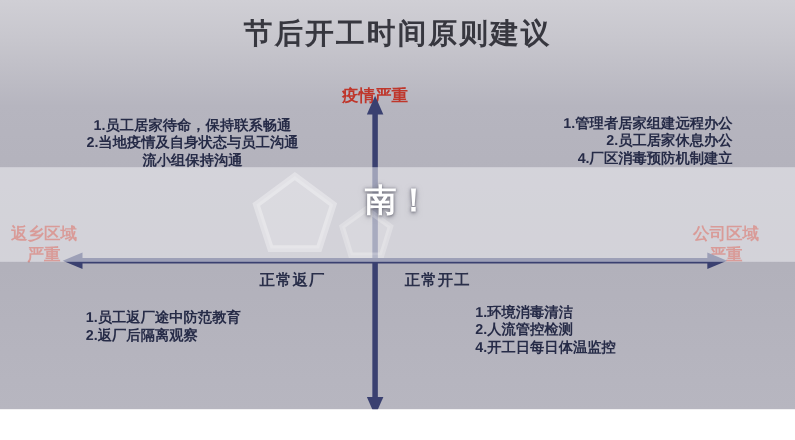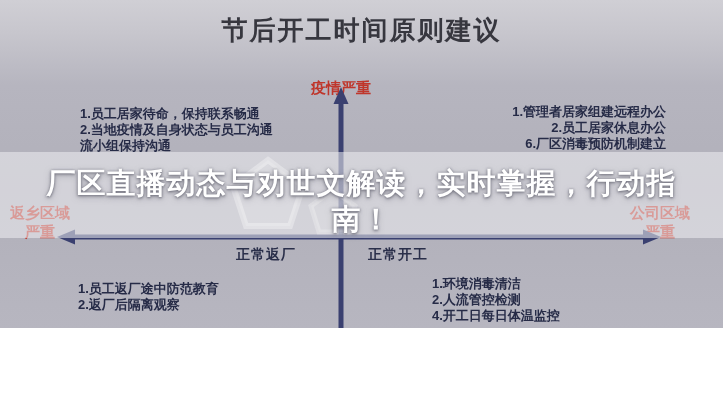--- a/index.html
+++ b/index.html
@@ -1,31 +1,31 @@
 <!DOCTYPE html>
 <html><head>
 <meta charset="utf-8">
 <style>
   html,body{margin:0;padding:0;}
   body{font-family:"Liberation Sans","DejaVu Sans",sans-serif;}
-  #stage{position:relative;width:723px;height:328px;overflow:hidden;
+  #stage{position:relative;width:723px;height:372px;overflow:hidden;
     background:linear-gradient(180deg,#d0cfd5 0%,#c7c6cd 10%,#b6b5bf 26%,#b1b0ba 58%,#b7b6c0 100%);}
   .abs{position:absolute;}
   #title{top:13px;left:0;width:723px;text-align:center;font-size:26px;font-weight:bold;
     letter-spacing:2px;color:#37373f;}
   .red-label{color:#bf362b;font-weight:bold;font-size:15px;text-align:center;line-height:19px;}
   #label-top{top:78px;left:281px;width:120px;}
   #label-bottom{top:371px;left:281px;width:120px;}
   #label-left{top:203px;left:4px;width:72px;}
   #label-right{top:203px;left:624px;width:72px;}
   .center-label{color:#2a2f4a;font-weight:bold;font-size:14px;letter-spacing:1px;}
   #normal-return{top:246px;left:236px;}
   #normal-start{top:246px;left:368px;}
   .quad{color:#262b47;font-weight:bold;font-size:13px;line-height:16px;}
-  #quad-tl{top:106px;left:80px;width:216px;}
+  #quad-tl{top:106px;left:67px;width:216px;text-align:center;}
   #quad-tr{top:104px;left:456px;width:210px;text-align:right;}
   #quad-bl{top:281px;left:78px;width:210px;text-align:left;}
   #quad-br{top:276px;left:432px;width:222px;text-align:left;}
   #axes{top:0;left:0;pointer-events:none;}
   #overlay-band{top:152px;left:0;width:723px;height:86px;background:rgba(238,238,243,0.55);}
   #overlay-caption{top:165px;left:0;width:723px;text-align:center;color:#ffffff;font-weight:bold;
     font-size:29px;line-height:36px;letter-spacing:1px;
     text-shadow:0 1px 3px rgba(105,105,118,.9),0 0 2px rgba(130,130,142,.7),0 2px 6px rgba(120,120,132,.55);}
 </style>
 </head>
@@ -37,21 +37,21 @@
 
   <div id="quad-tl" class="abs quad">
     <div>1.员工居家待命，保持联系畅通</div>
     <div>2.当地疫情及自身状态与员工沟通</div>
     <div>流小组保持沟通</div>
   </div>
 
   <div id="quad-tr" class="abs quad">
     <div>1.管理者居家组建远程办公</div>
     <div>2.员工居家休息办公</div>
-    <div>6.厂区消毒预防机制建立</div>
+    <div>4.厂区消毒预防机制建立</div>
   </div>
 
   <div id="quad-bl" class="abs quad">
     <div>1.员工返厂途中防范教育</div>
     <div>2.返厂后隔离观察</div>
   </div>
 
   <div id="quad-br" class="abs quad">
     <div>1.环境消毒清洁</div>
     <div>2.人流管控检测</div>
@@ -82,17 +82,16 @@
   </svg>
 
   <div id="overlay-band" class="abs">
     <svg width="723" height="86" viewBox="0 0 723 86">
       <polygon points="268,8 303,34 290,74 246,74 233,34" fill="rgba(255,255,255,0.16)" stroke="rgba(255,255,255,0.32)" stroke-width="6"></polygon>
       <polygon points="333,38 355,54 347,80 319,80 311,54" fill="rgba(255,255,255,0.12)" stroke="rgba(255,255,255,0.25)" stroke-width="5"></polygon>
     </svg>
   </div>
 
   <div id="overlay-caption" class="abs">
-    <div>厂区直播动态与劝世文解读，实时掌握，行动指</div>
     <div>南！</div>
   </div>
 
 </div>
 
 </body></html>

